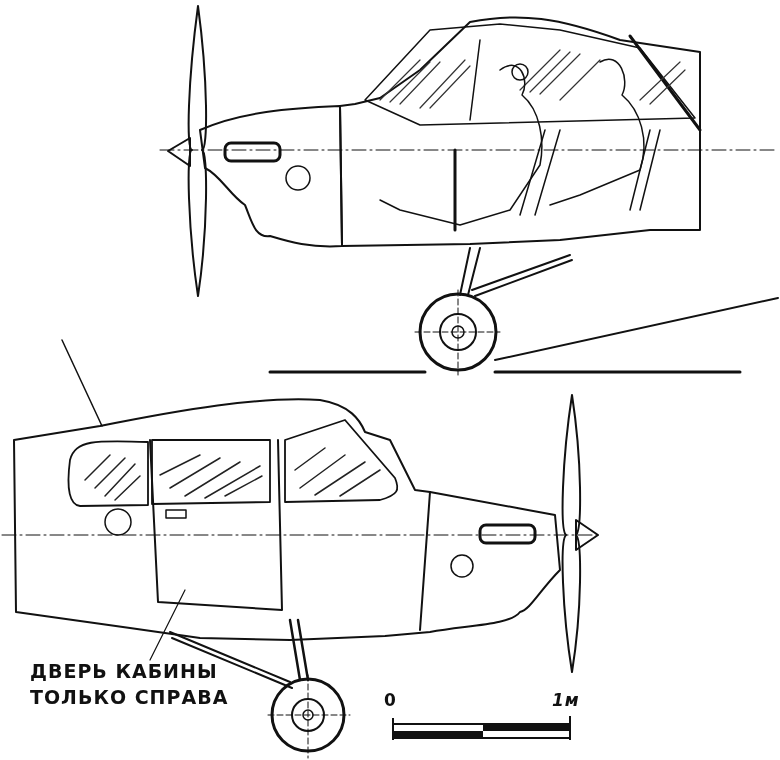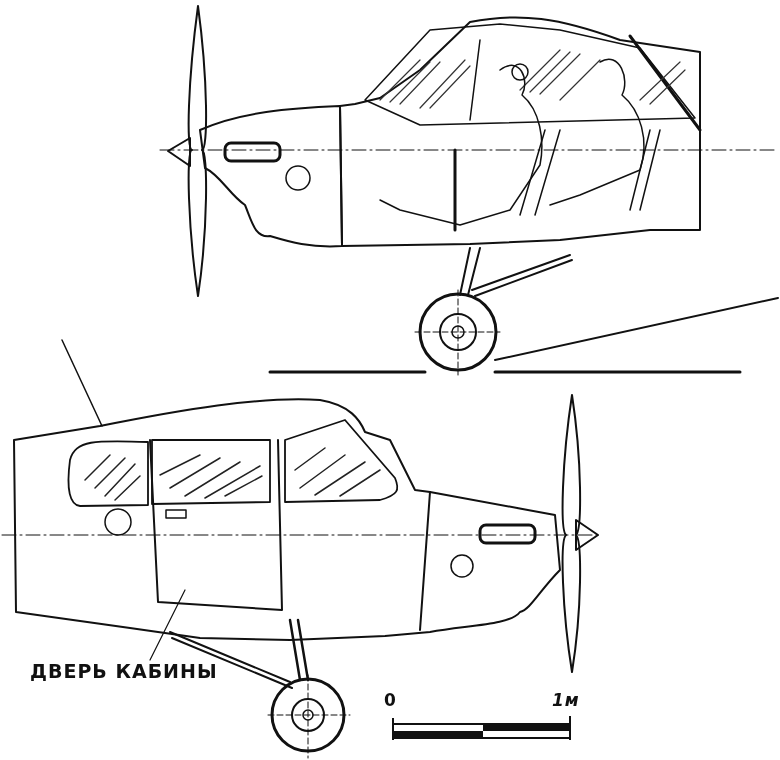--- a/index.html
+++ b/index.html
@@ -127,15 +127,16 @@
     <line x1="393" y1="718" x2="393" y2="740" stroke="#111" stroke-width="2"></line>
     <line x1="570" y1="716" x2="570" y2="740" stroke="#111" stroke-width="2"></line>
     <rect x="393" y="724" width="177" height="14" fill="#fff" stroke="#111" stroke-width="2"></rect>
     <rect x="483" y="724" width="87" height="7" fill="#111"></rect>
     <rect x="393" y="731" width="90" height="7" fill="#111"></rect>
   </g>
 </svg>
 
 <div class="label caption">
   <div>ДВЕРЬ КАБИНЫ</div>
+  <div>ТОЛЬКО СПРАВА</div>
 </div>
 <div class="label scale-lbl scale-0">0</div>
 <div class="label scale-lbl scale-1">1м</div>
 
 </body></html>

